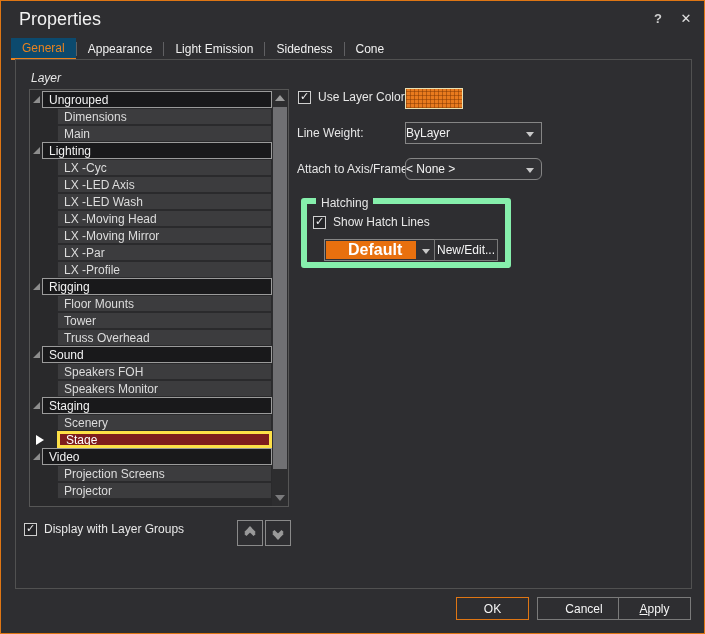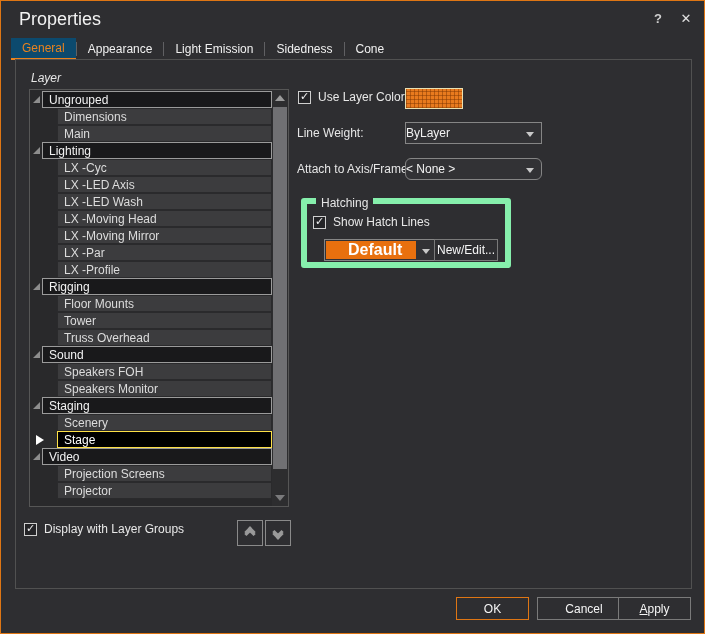--- a/index.html
+++ b/index.html
@@ -41,21 +41,21 @@
   .gut { position:relative; flex:0 0 12px; }
   .gut.c { flex:0 0 27px; }
   .exp { position:absolute; left:3px; top:5px; width:0; height:0;
          border-bottom:7px solid #8D8D8D; border-left:7px solid transparent; }
   .cur { position:absolute; left:6px; top:4px; width:0; height:0;
          border-left:8px solid #FFFFFF; border-top:5px solid transparent; border-bottom:5px solid transparent; }
   .rbox { flex:1; display:flex; align-items:center; padding-left:6px; height:17px;
           font-size:12px; white-space:nowrap; overflow:hidden; }
   .rbox.group { background:#19191B; border:1px solid #9B9B9B; color:#F2F2F2; }
   .rbox.child { background:#3C3C3E; border:1px solid #2A2A2C; color:#DCDCDC; }
-  .rbox.selected { background:#000000; border:1px solid #fde047; color:#FFFFFF; }
+  .rbox.selected { background:#7f1d1d; border:3px solid #fde047; color:#FFFFFF; }
 
   
   .vsb { position:absolute; right:0; top:0; bottom:0; width:16px; background:#2D2D2F; }
   .vsb .arr-up { position:absolute; top:5px; left:3px; width:0; height:0;
                  border-left:5px solid transparent; border-right:5px solid transparent;
                  border-bottom:6px solid #9A9A9A; }
   .vsb .thumb { position:absolute; top:17px; left:1px; width:14px; height:362px; background:#707073; }
   .vsb .arr-dn { position:absolute; bottom:5px; left:3px; width:0; height:0;
                  border-left:5px solid transparent; border-right:5px solid transparent;
                  border-top:6px solid #7A7A7C; }

